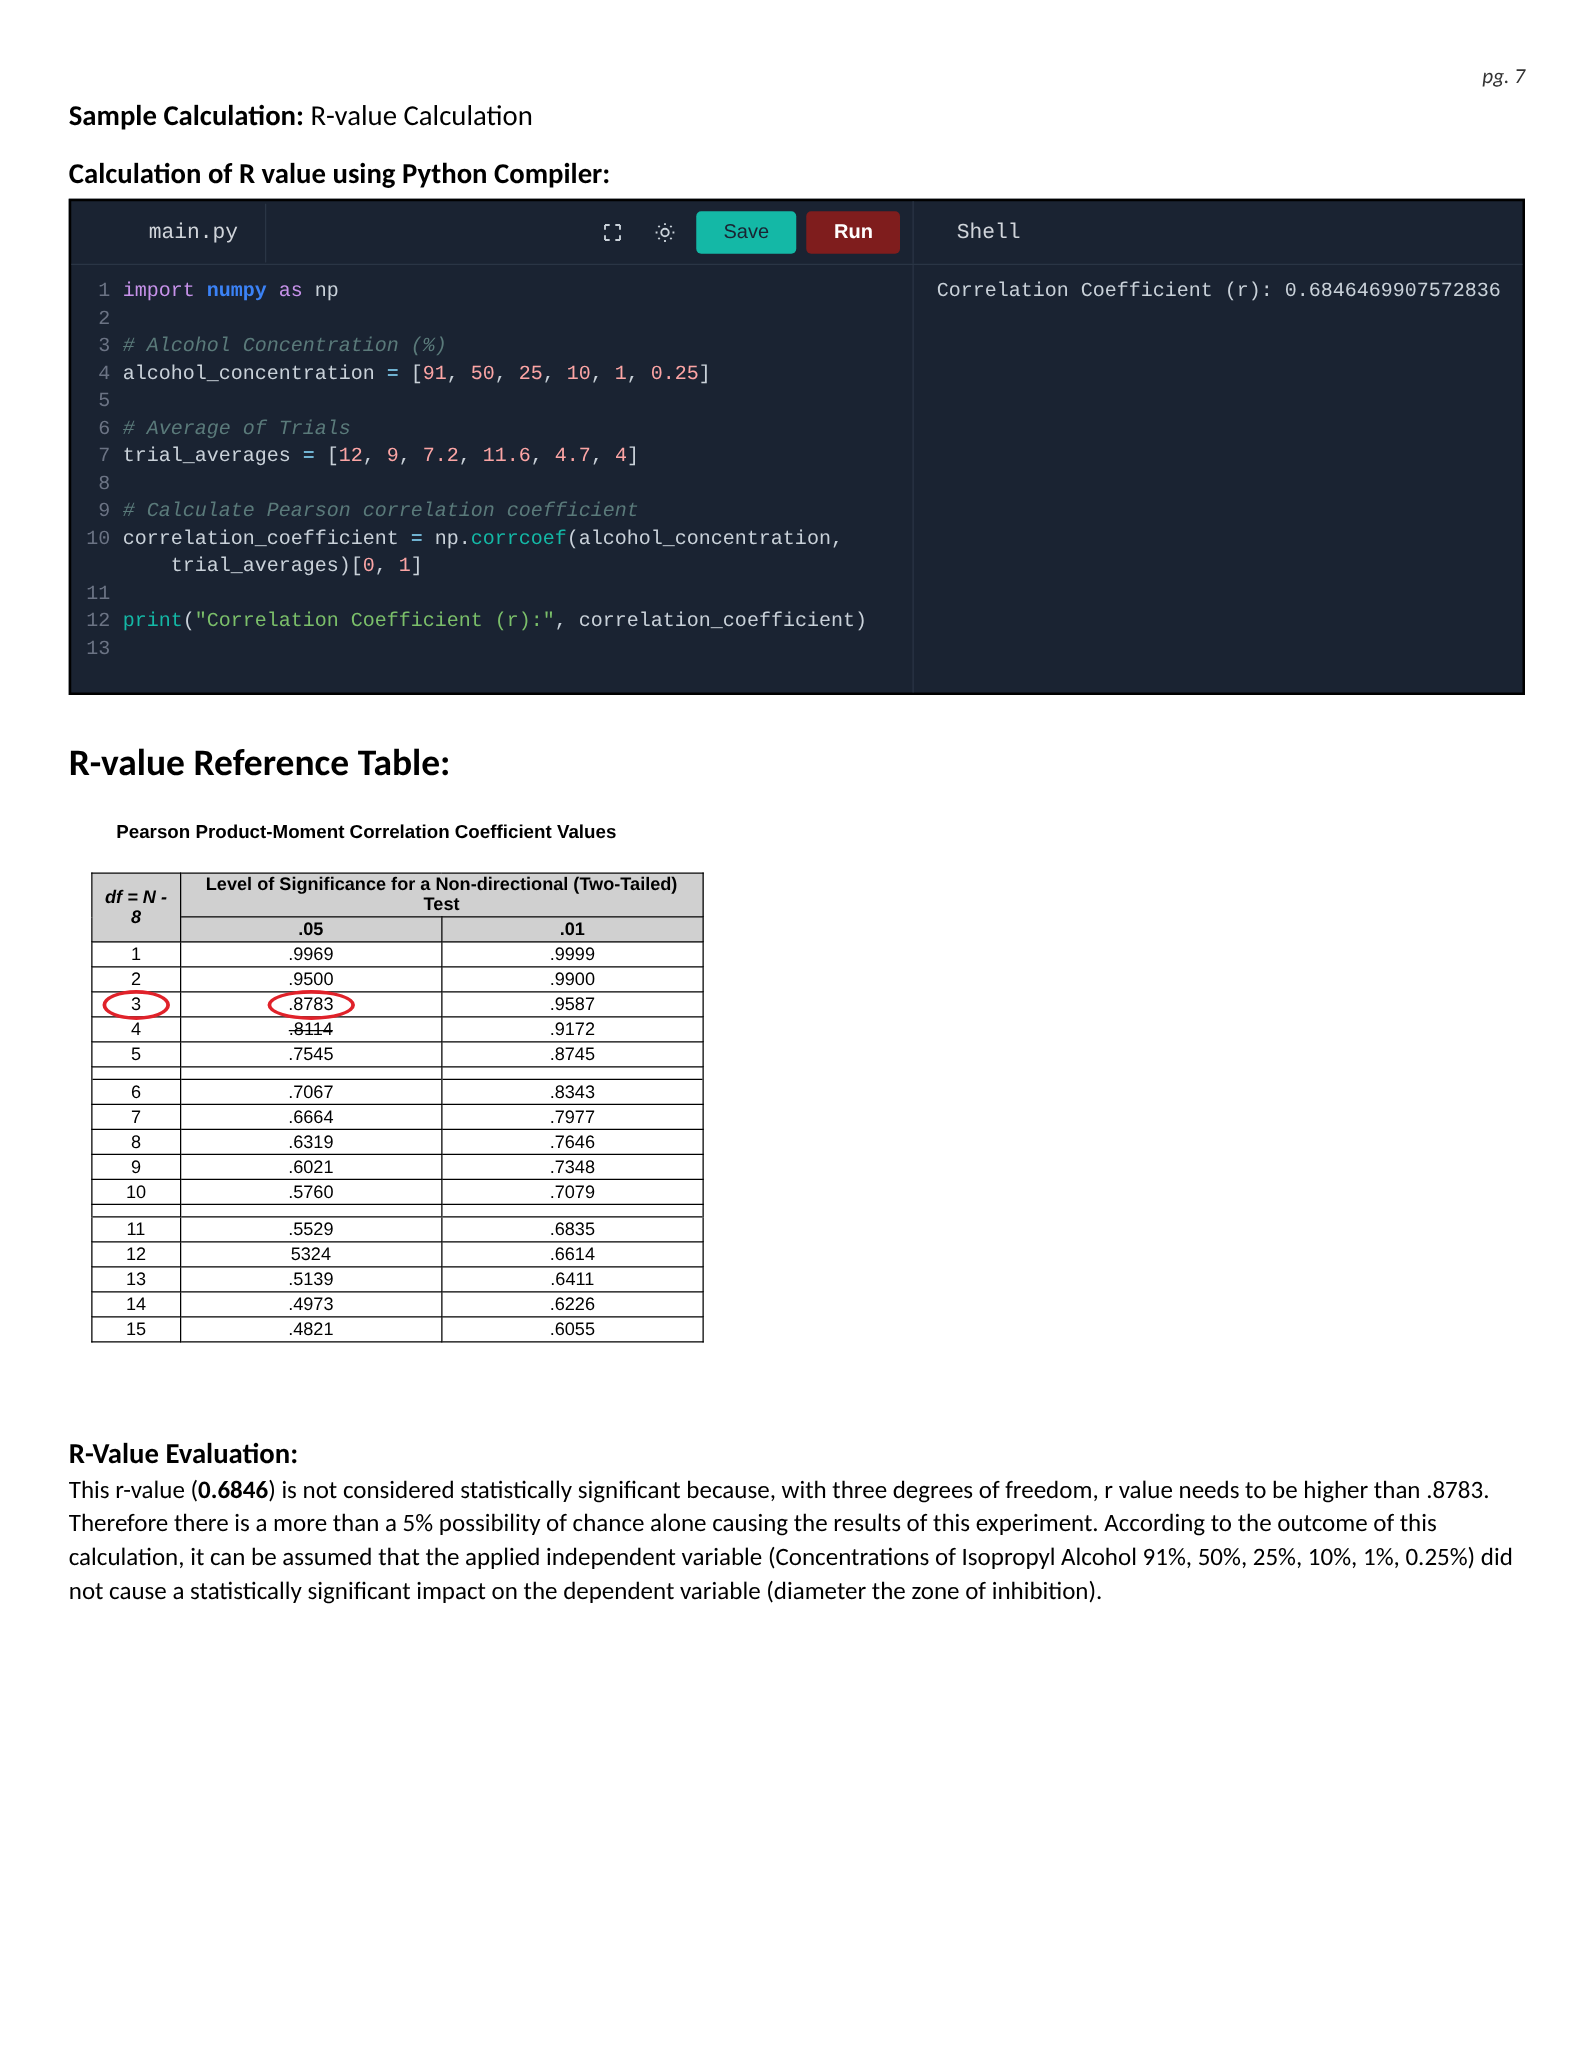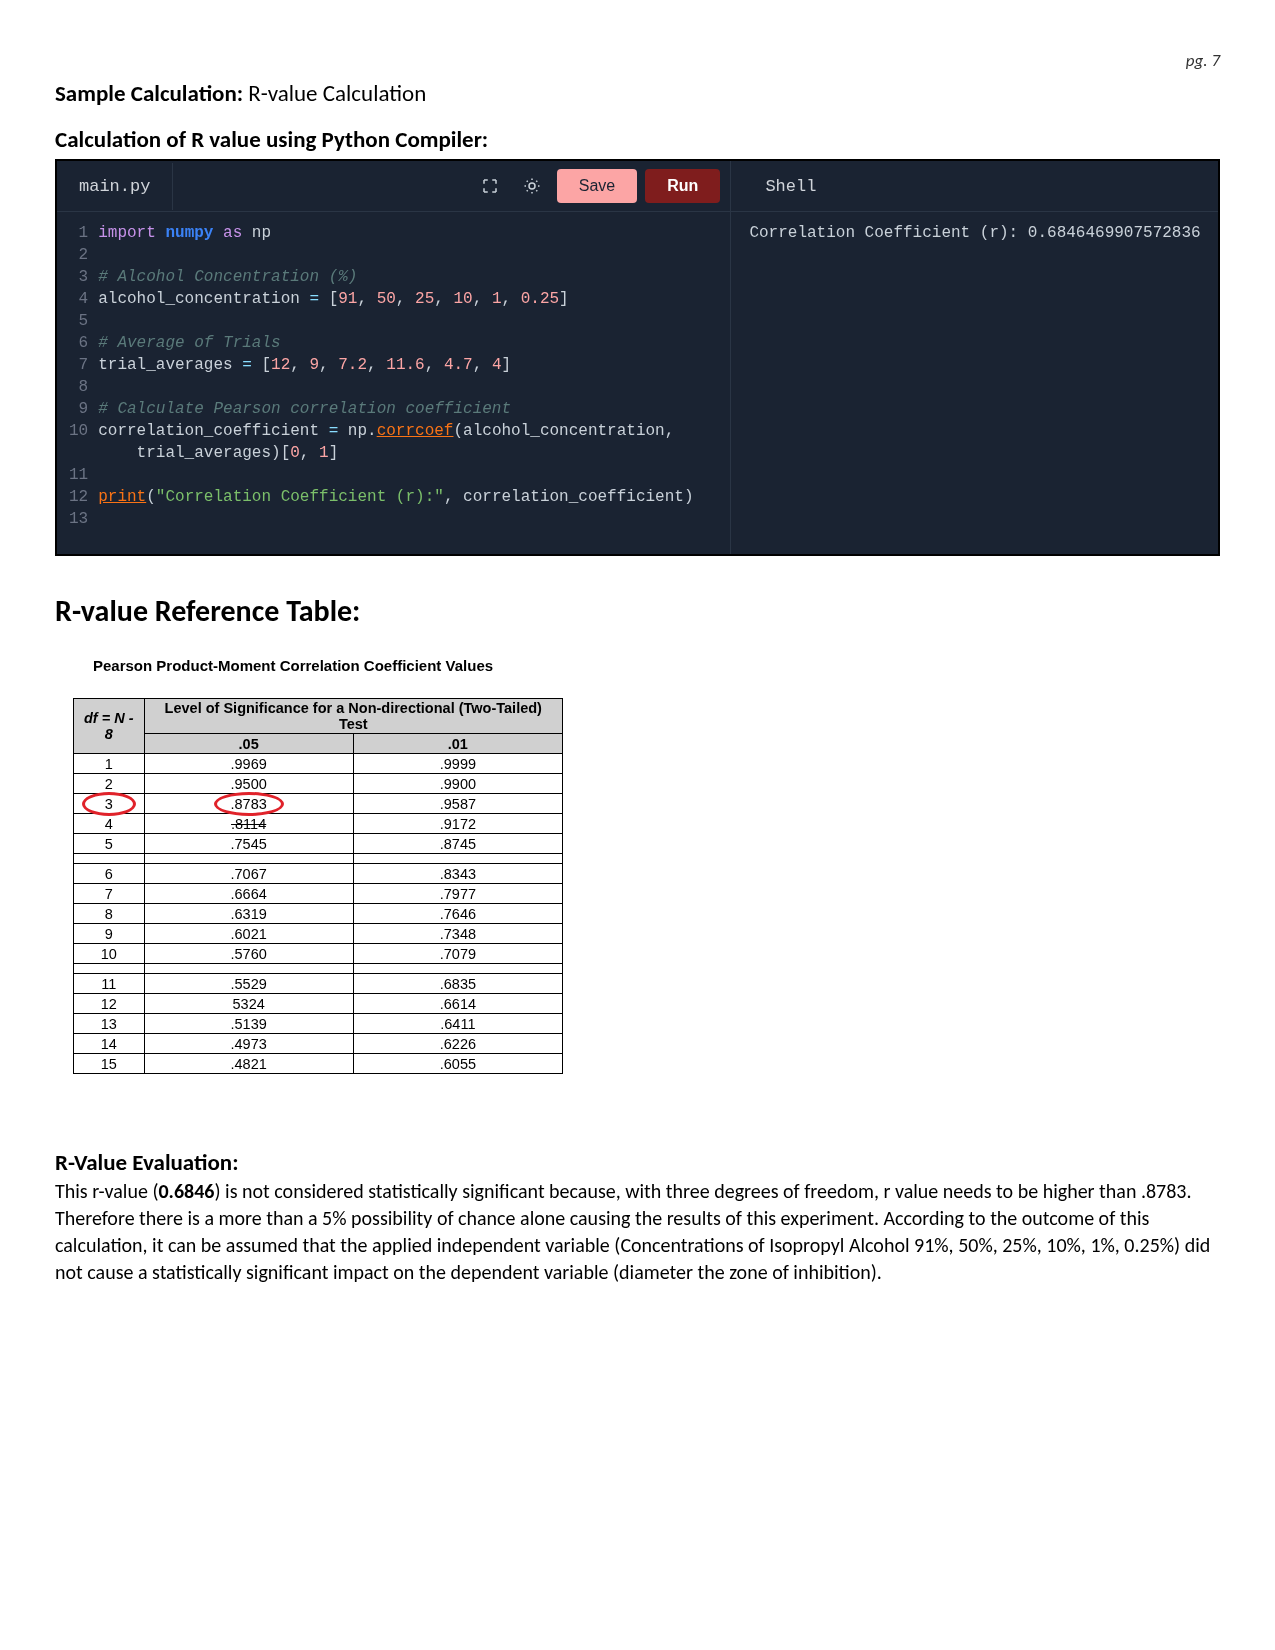--- a/index.html
+++ b/index.html
@@ -58,20 +58,21 @@
       display: flex;
       align-items: center;
       padding-left: 34px;
       border-left: 1px solid #2a3545;
     }
     .file-tab {
       color: #d0d4da;
       font-size: 17px;
       padding: 14px 22px;
       border-right: 1px solid #2a3545;
+      margin-left: 40px;
     }
     .ide-actions {
       margin-left: auto;
       display: flex;
       align-items: center;
       gap: 8px;
       padding: 8px 10px;
     }
     .icon-btn {
       width: 34px;
@@ -83,21 +84,21 @@
       border-radius: 4px;
     }
     .btn {
       font-family: -apple-system, 'Segoe UI', sans-serif;
       font-size: 16px;
       font-weight: 500;
       padding: 8px 22px;
       border-radius: 4px;
       border: none;
     }
-    .btn-save { background: #fca5a5; color: #1a2332; }
+    .btn-save { background: #14b8a6; color: #1a2332; }
     .btn-run { background: #7f1d1d; color: #fff; font-weight: 600; }
     .shell-label { color: #d0d4da; font-size: 17px; }
     .ide-body {
       display: flex;
       align-items: stretch;
     }
     .code-area {
       width: 58%;
       display: flex;
       align-items: flex-start;
@@ -124,21 +125,21 @@
     }
     .code {
       white-space: pre;
       color: #c9d1d9;
     }
     .kw { color: #c792ea; }
     .mod { font-weight: 600; color: #3b82f6; }
     .cmt { color: #5a7a7a; font-style: italic; }
     .num { color: #fca5a5; }
     .str { color: #7bbf6a; }
-    .fn { color: #f97316; text-decoration: underline; }
+    .fn { color: #14b8a6; }
     .op { color: #89ddff; }
     
     .ref-title {
       font-family: Arial, Helvetica, sans-serif;
       font-weight: 700;
       font-size: 15px;
       margin: 28px 0 24px 38px;
     }
     .ref-table-wrap {
       margin: 0 0 70px 18px;

